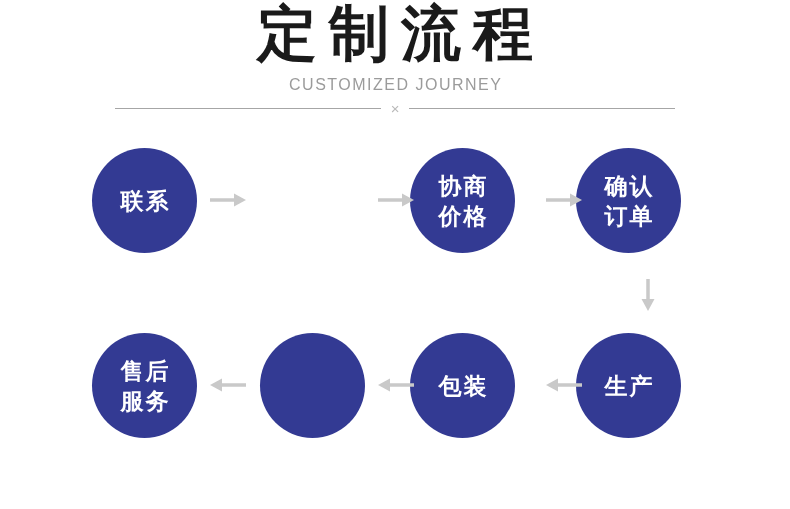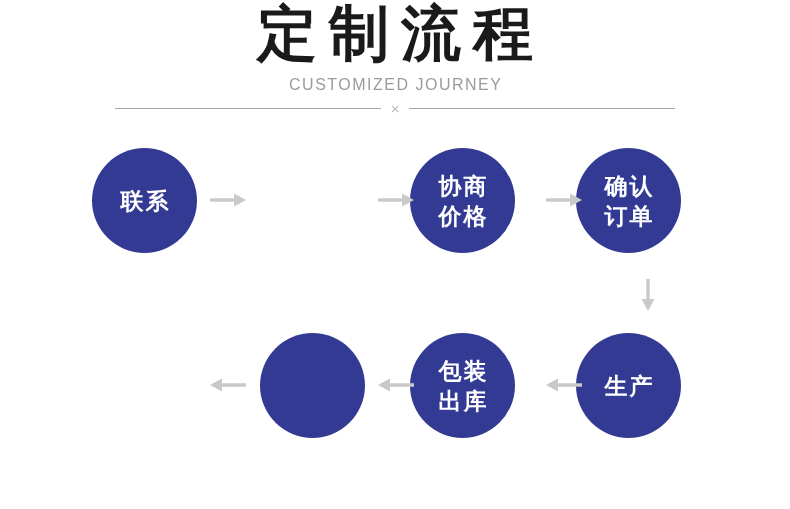--- a/index.html
+++ b/index.html
@@ -142,25 +142,28 @@
       </svg>
   </span>
 
   <span class="arrow adown">
     <svg width="14" height="32" viewBox="0 0 14 32">
         <line x1="7" y1="0" x2="7" y2="21" stroke="#c9c9c9" stroke-width="3.5"></line>
         <polygon points="0.5,20 7,32 13.5,20" fill="#c9c9c9"></polygon>
       </svg>
   </span>
 
+  <div class="circle r2 c1">
+    <span>售后</span>
+    <span>服务</span>
+  </div>
   <div class="circle r2 c2">
   </div>
   <div class="circle r2 c3">
     <span>包装</span>
-    <span>出库</span>
   </div>
   <div class="circle r2 c4">
     <span>生产</span>
   </div>
 
   <span class="arrow ar2 ax1">
     <svg width="36" height="14" viewBox="0 0 36 14">
         <line x1="36" y1="7" x2="11" y2="7" stroke="#c9c9c9" stroke-width="3.5"></line>
         <polygon points="12,0.5 0,7 12,13.5" fill="#c9c9c9"></polygon>
       </svg>

